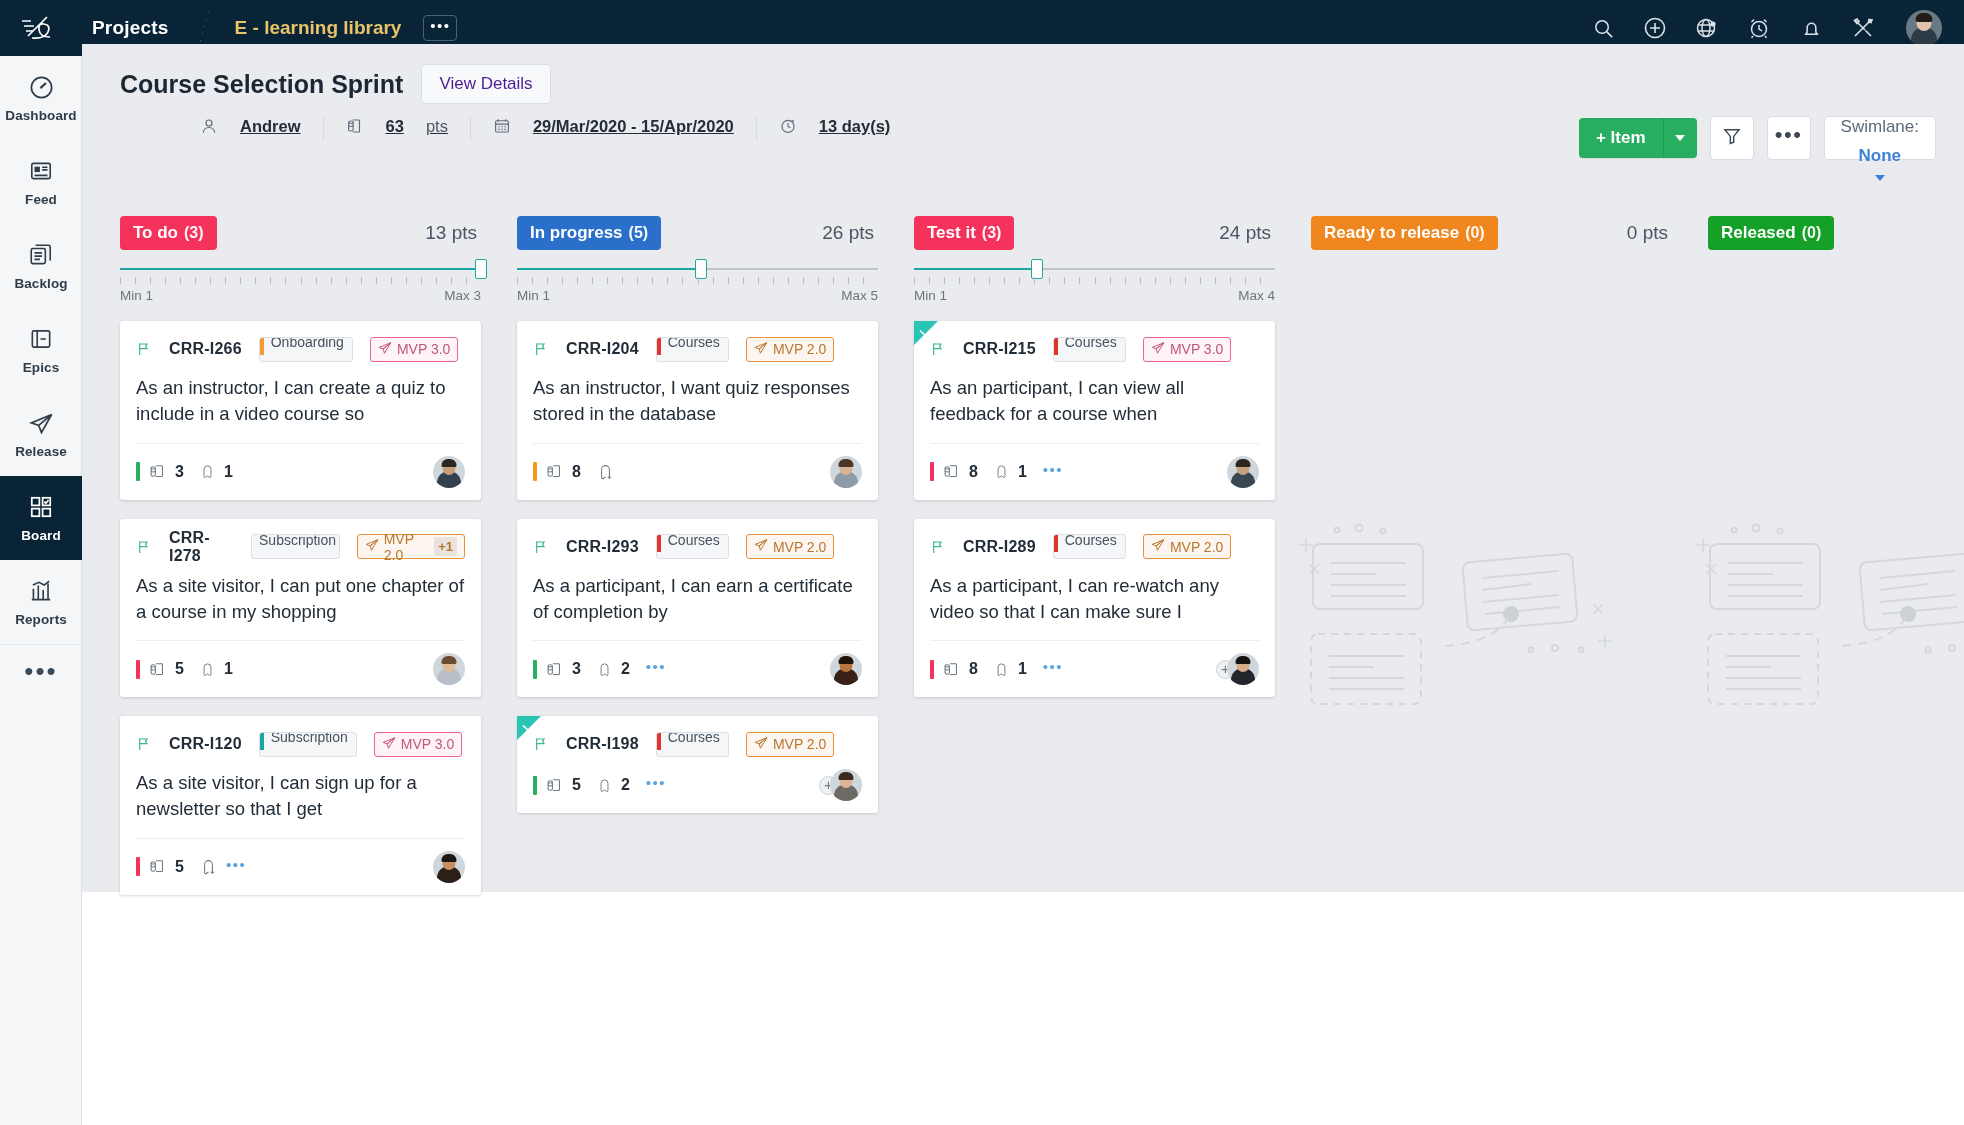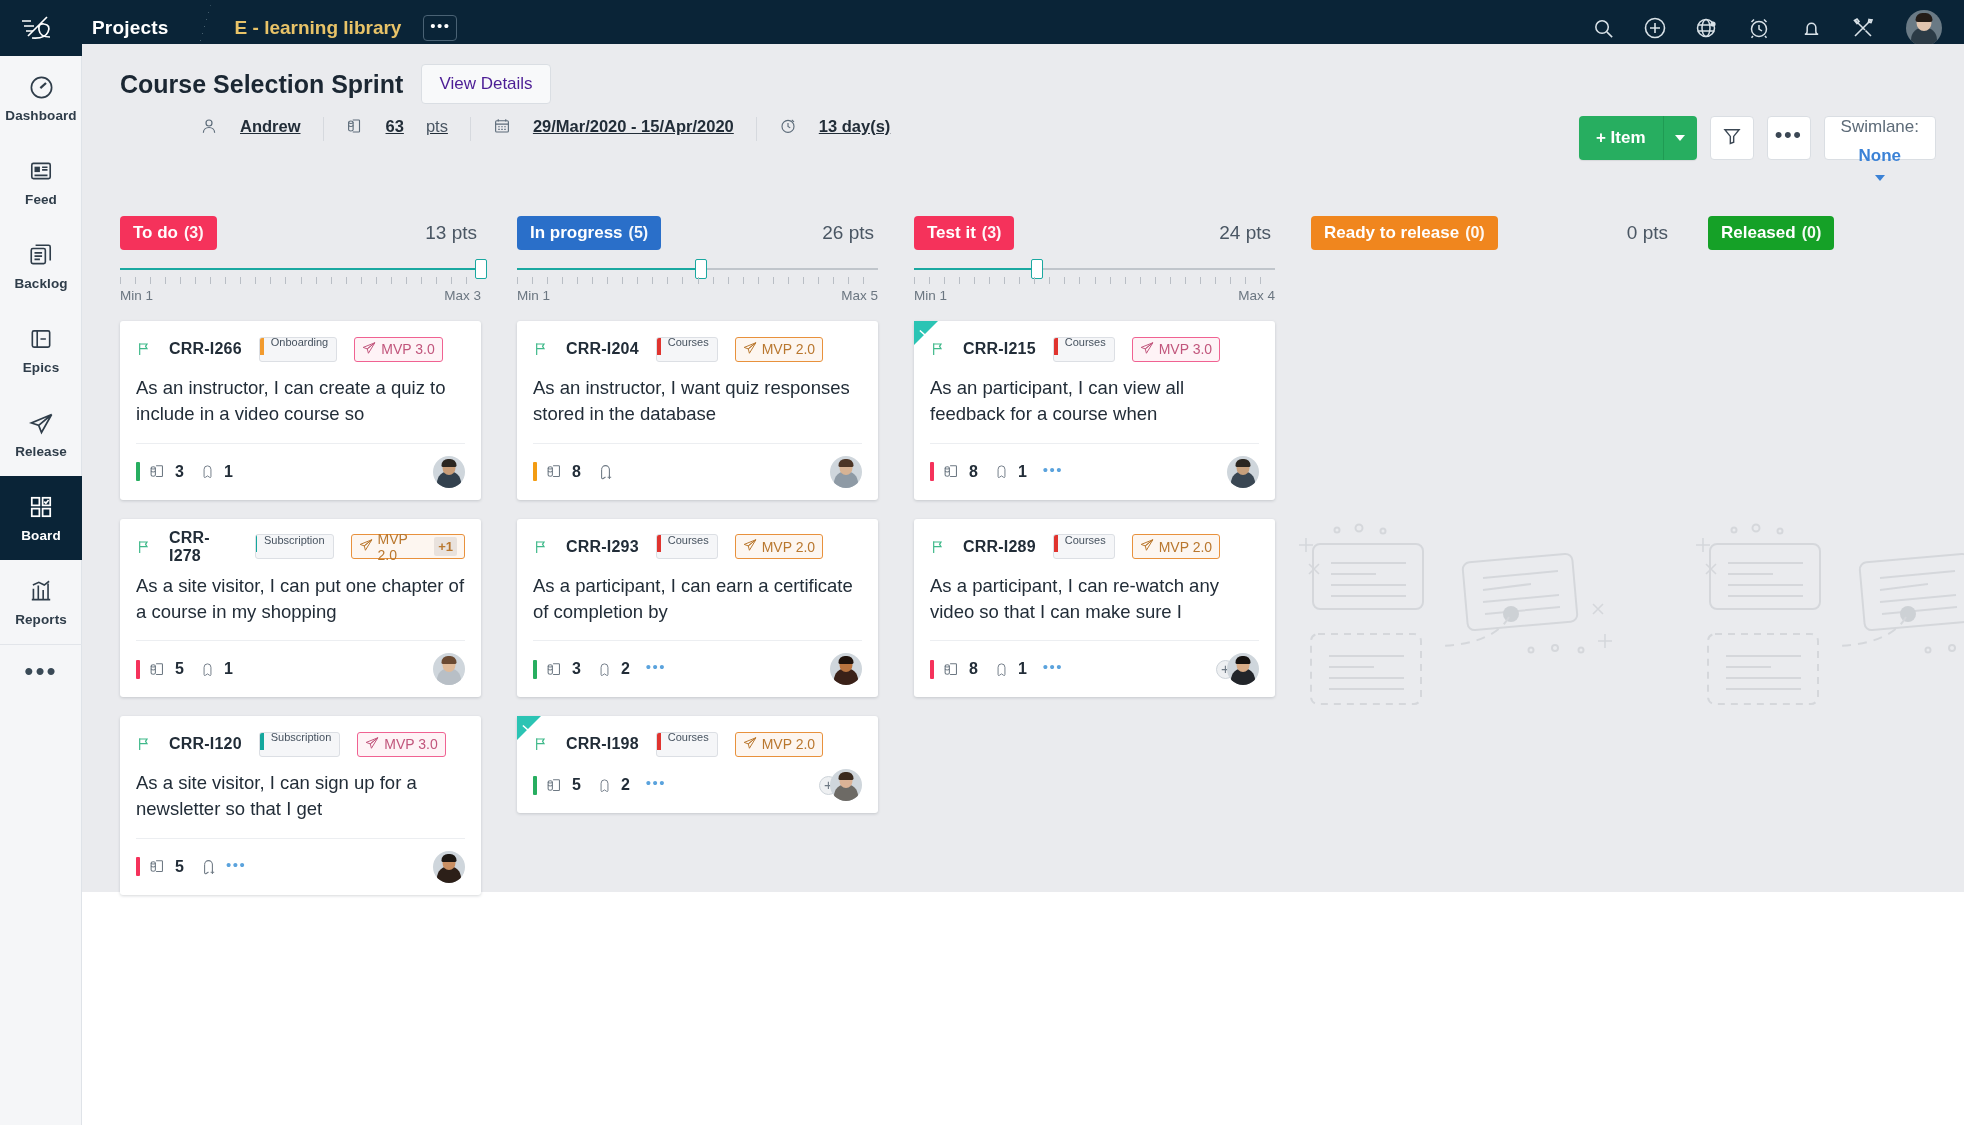--- a/index.html
+++ b/index.html
@@ -74,21 +74,21 @@
   }
   .sprint-meta { display: flex; align-items: center; padding-left: 38px; margin-top: 13px; }
   .meta-cell { display: flex; align-items: flex-start; gap: 22px; padding: 0 22px; height: 24px;
     font-size: 16.5px; color: #222d38; font-weight: 600; text-decoration: underline; }
   .meta-cell:first-child { padding-left: 80px; }
   .meta-cell + .meta-cell { border-left: 1px solid #d6d9de; }
   .meta-ico { color: #5c6b79; display: flex; align-items: center; }
   .meta-ico svg { display: block; }
   .meta-sub { font-weight: 400; color: #4a5663; }
 
-  .head-right { position: absolute; right: 28px; top: 72px; display: flex; gap: 13px; }
+  .head-right { position: absolute; right: 28px; top: 72px; display: flex; align-items: center; gap: 13px; }
   .btn-item { display: flex; align-items: stretch; border-radius: 4px; overflow: hidden; box-shadow: 0 1px 1px rgba(0,0,0,.08); }
   .btn-item-main { background: #27ae60; color: #fff; font-size: 17px; font-weight: 700;
     padding: 10px 17px; display: flex; align-items: center; gap: 4px; cursor: pointer; }
   .btn-item-caret { background: #27ae60; border-left: 1px solid #1f9b53; width: 34px;
     display: flex; align-items: center; justify-content: center; cursor: pointer; }
   .sq-btn { width: 44px; height: 44px; background: #fff; border: 1px solid #dadee3; border-radius: 4px;
     display: flex; align-items: center; justify-content: center; cursor: pointer; color: #3b4754; }
   .sq-btn.dots { font-size: 22px; letter-spacing: 1.5px; line-height: 0; padding-bottom: 7px; }
   .swimlane { height: 44px; background: #fff; border: 1px solid #dadee3; border-radius: 4px;
     display: flex; align-items: center; gap: 9px; padding: 0 16px; font-size: 17px; cursor: pointer; flex-direction: column; }
@@ -124,21 +124,21 @@
   .card .corner {
     position: absolute; top: 0; left: 0; width: 0; height: 0;
     border-top: 24px solid #2bc4b4; border-right: 24px solid transparent;
   }
   .card .corner-chev { position: absolute; top: 3px; left: 4px; color: #fff; }
   .card-top { display: flex; align-items: center; gap: 17px; height: 26px; }
   .flag-ico { display: flex; align-items: center; color: #3fb98a; }
   .card-id { font-size: 16px; color: #222d38; font-weight: 600; letter-spacing: .2px; }
   .tag {
     display: inline-flex; align-items: center; border: 1px solid #dcdfe4; background: #f5f6f8;
-    border-radius: 3px; font-size: 11px; color: #46525f; height: 25px; padding: 0 8px 14px 0; overflow: hidden; text-align: center;
+    border-radius: 3px; font-size: 14px; color: #46525f; height: 25px; padding: 0 8px 14px 0; overflow: hidden; text-align: center;
   }
   .tag .bar { width: 4px; height: 25px; margin-right: 7px; }
   .tag-mvp { display: inline-flex; align-items: center; border-radius: 3px; height: 25px;
     font-size: 14px; padding: 0 7px; gap: 5px; }
   .tag-mvp .plusbadge { background: rgba(0,0,0,.08); border-radius: 2px; padding: 2px 4px; font-size: 13px; font-weight: 700; margin-left: 3px; }
   .card-title { font-size: 18.5px; line-height: 1.42; color: #222d38; padding: 13px 0 15px 0;
     border-bottom: 1px solid #eceef1; min-height: 76px; }
   .card-foot { display: flex; align-items: center; height: 56px; gap: 9px; }
   .prio { width: 4px; height: 19px; border-radius: 1px; }
   .foot-ico { display: flex; align-items: center; color: #6d7883; }

